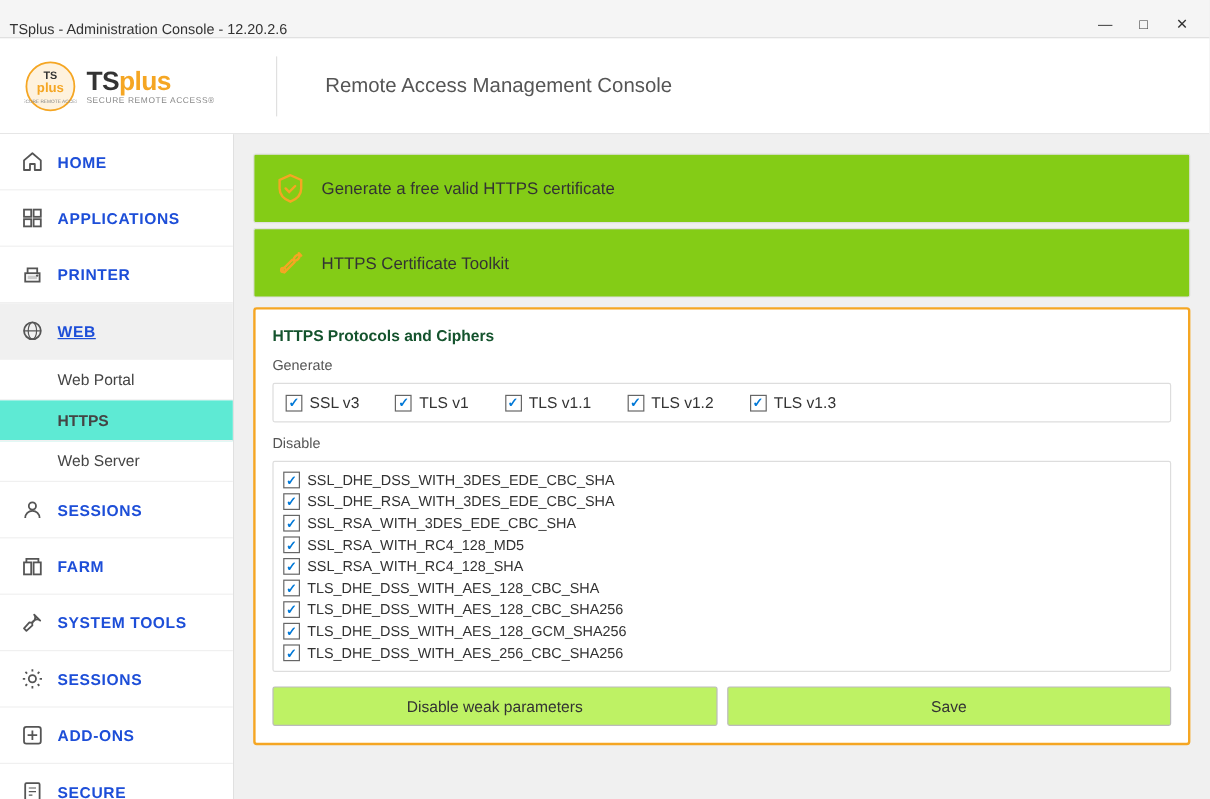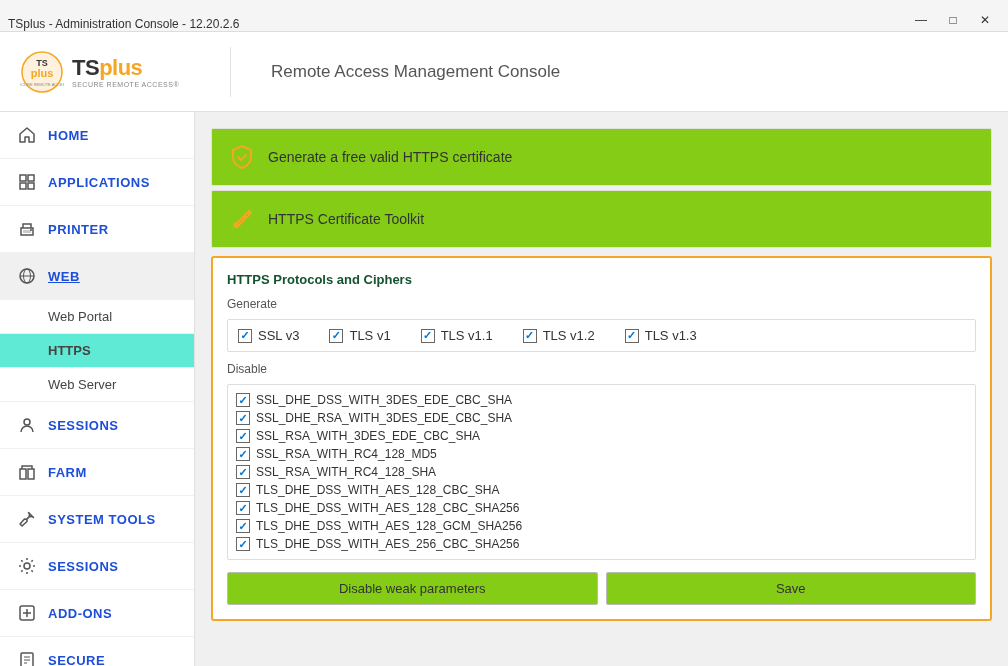--- a/index.html
+++ b/index.html
@@ -160,21 +160,21 @@
 
     
     .action-row {
       display: flex;
       gap: 8px;
       margin-top: 12px;
     }
     .action-btn {
       flex: 1;
       padding: 8px 16px;
-      background: #84cc16;
+      background: #bef264;
       border: 1px solid #bbb;
       border-radius: 2px;
       cursor: pointer;
       font-size: 13px;
       color: #333;
       text-align: center;
     }
   </style>
 </head>
 <body>

